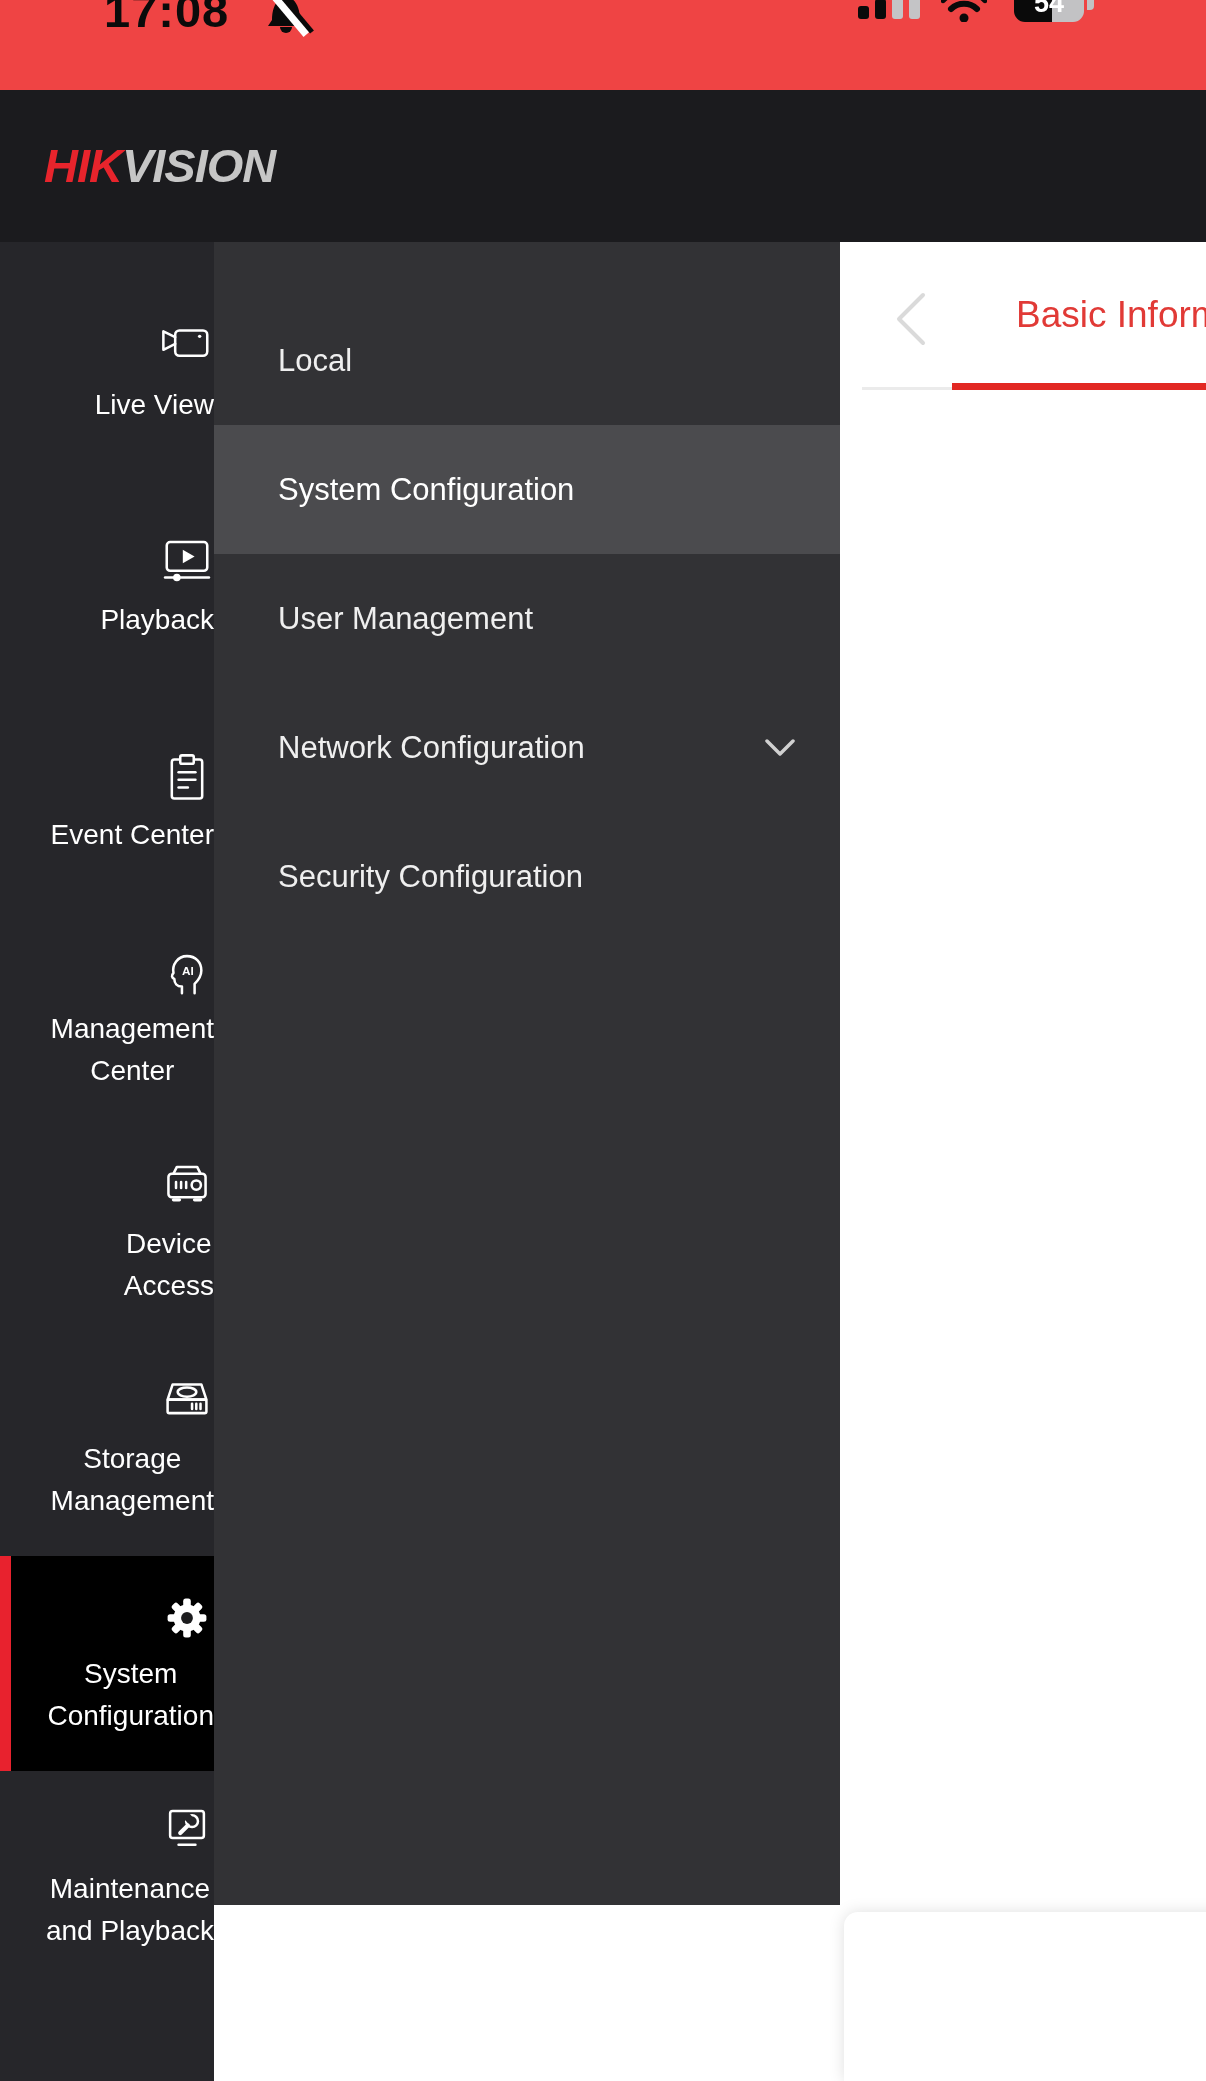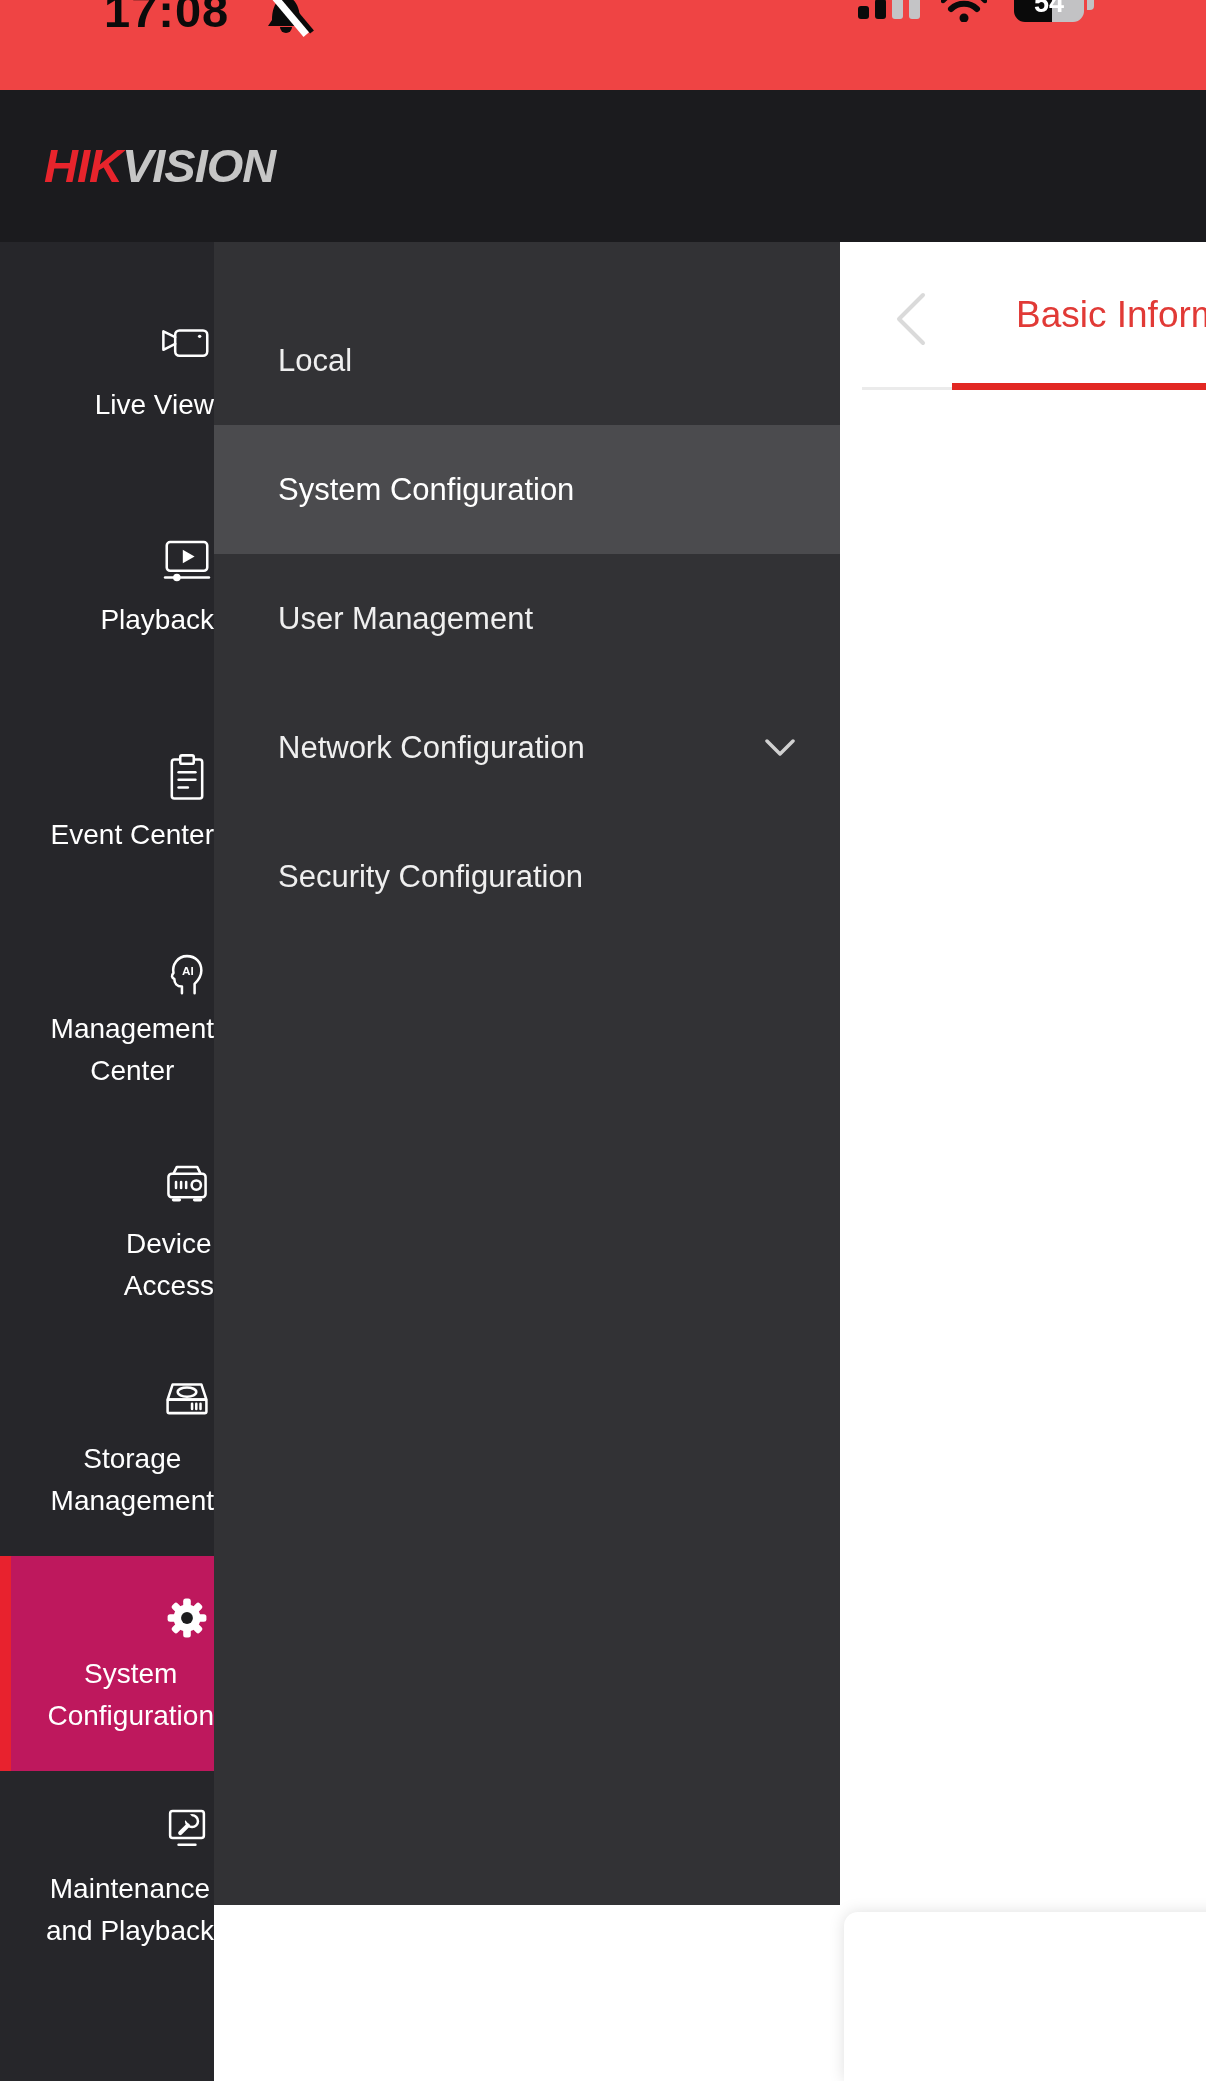--- a/index.html
+++ b/index.html
@@ -22,21 +22,21 @@
   
   .app-header{position:absolute;left:0;top:90px;width:1206px;height:152px;background:#1b1b1e;}
   .logo{position:absolute;left:44px;top:48px;font-size:47px;font-weight:900;font-style:italic;letter-spacing:-1px;white-space:nowrap;}
   .logo .hik{color:#e8242c;}
   .logo .vision{color:#c6c6c6;}
   
   .sidebar{position:absolute;left:0;top:242px;width:214px;height:1839px;background:#26262a;padding-top:24px;box-sizing:border-box;}
   .side-item{position:relative;height:215px;display:flex;flex-direction:column;align-items:flex-end;justify-content:center;cursor:pointer;}
   .side-item .icn{width:54px;height:54px;margin-bottom:8px;flex:0 0 auto;}
   .side-label{color:#ffffff;font-size:28px;line-height:42px;text-align:center;white-space:pre-line;}
-  .side-item.selected{background:#be185d;}
+  .side-item.selected{background:#000000;}
   .accent-bar{position:absolute;left:0;top:0;bottom:0;width:11px;background:#e8222e;display:none;}
   .side-item.selected .accent-bar{display:block;}
   
   .submenu{position:absolute;left:214px;top:242px;width:626px;height:1663px;background:#323235;padding-top:54px;box-sizing:border-box;}
   .submenu-item{height:129px;display:flex;align-items:center;padding:0 45px 0 64px;color:#efefef;font-size:31px;cursor:pointer;}
   .submenu-item.active{background:#4b4b4e;color:#ffffff;}
   .submenu-item .chev{margin-left:auto;width:30px;height:18px;}
   
   .content{position:absolute;left:840px;top:242px;width:366px;height:1839px;background:#ffffff;}
   .back-btn{position:absolute;left:53px;top:49px;width:34px;height:56px;cursor:pointer;}

